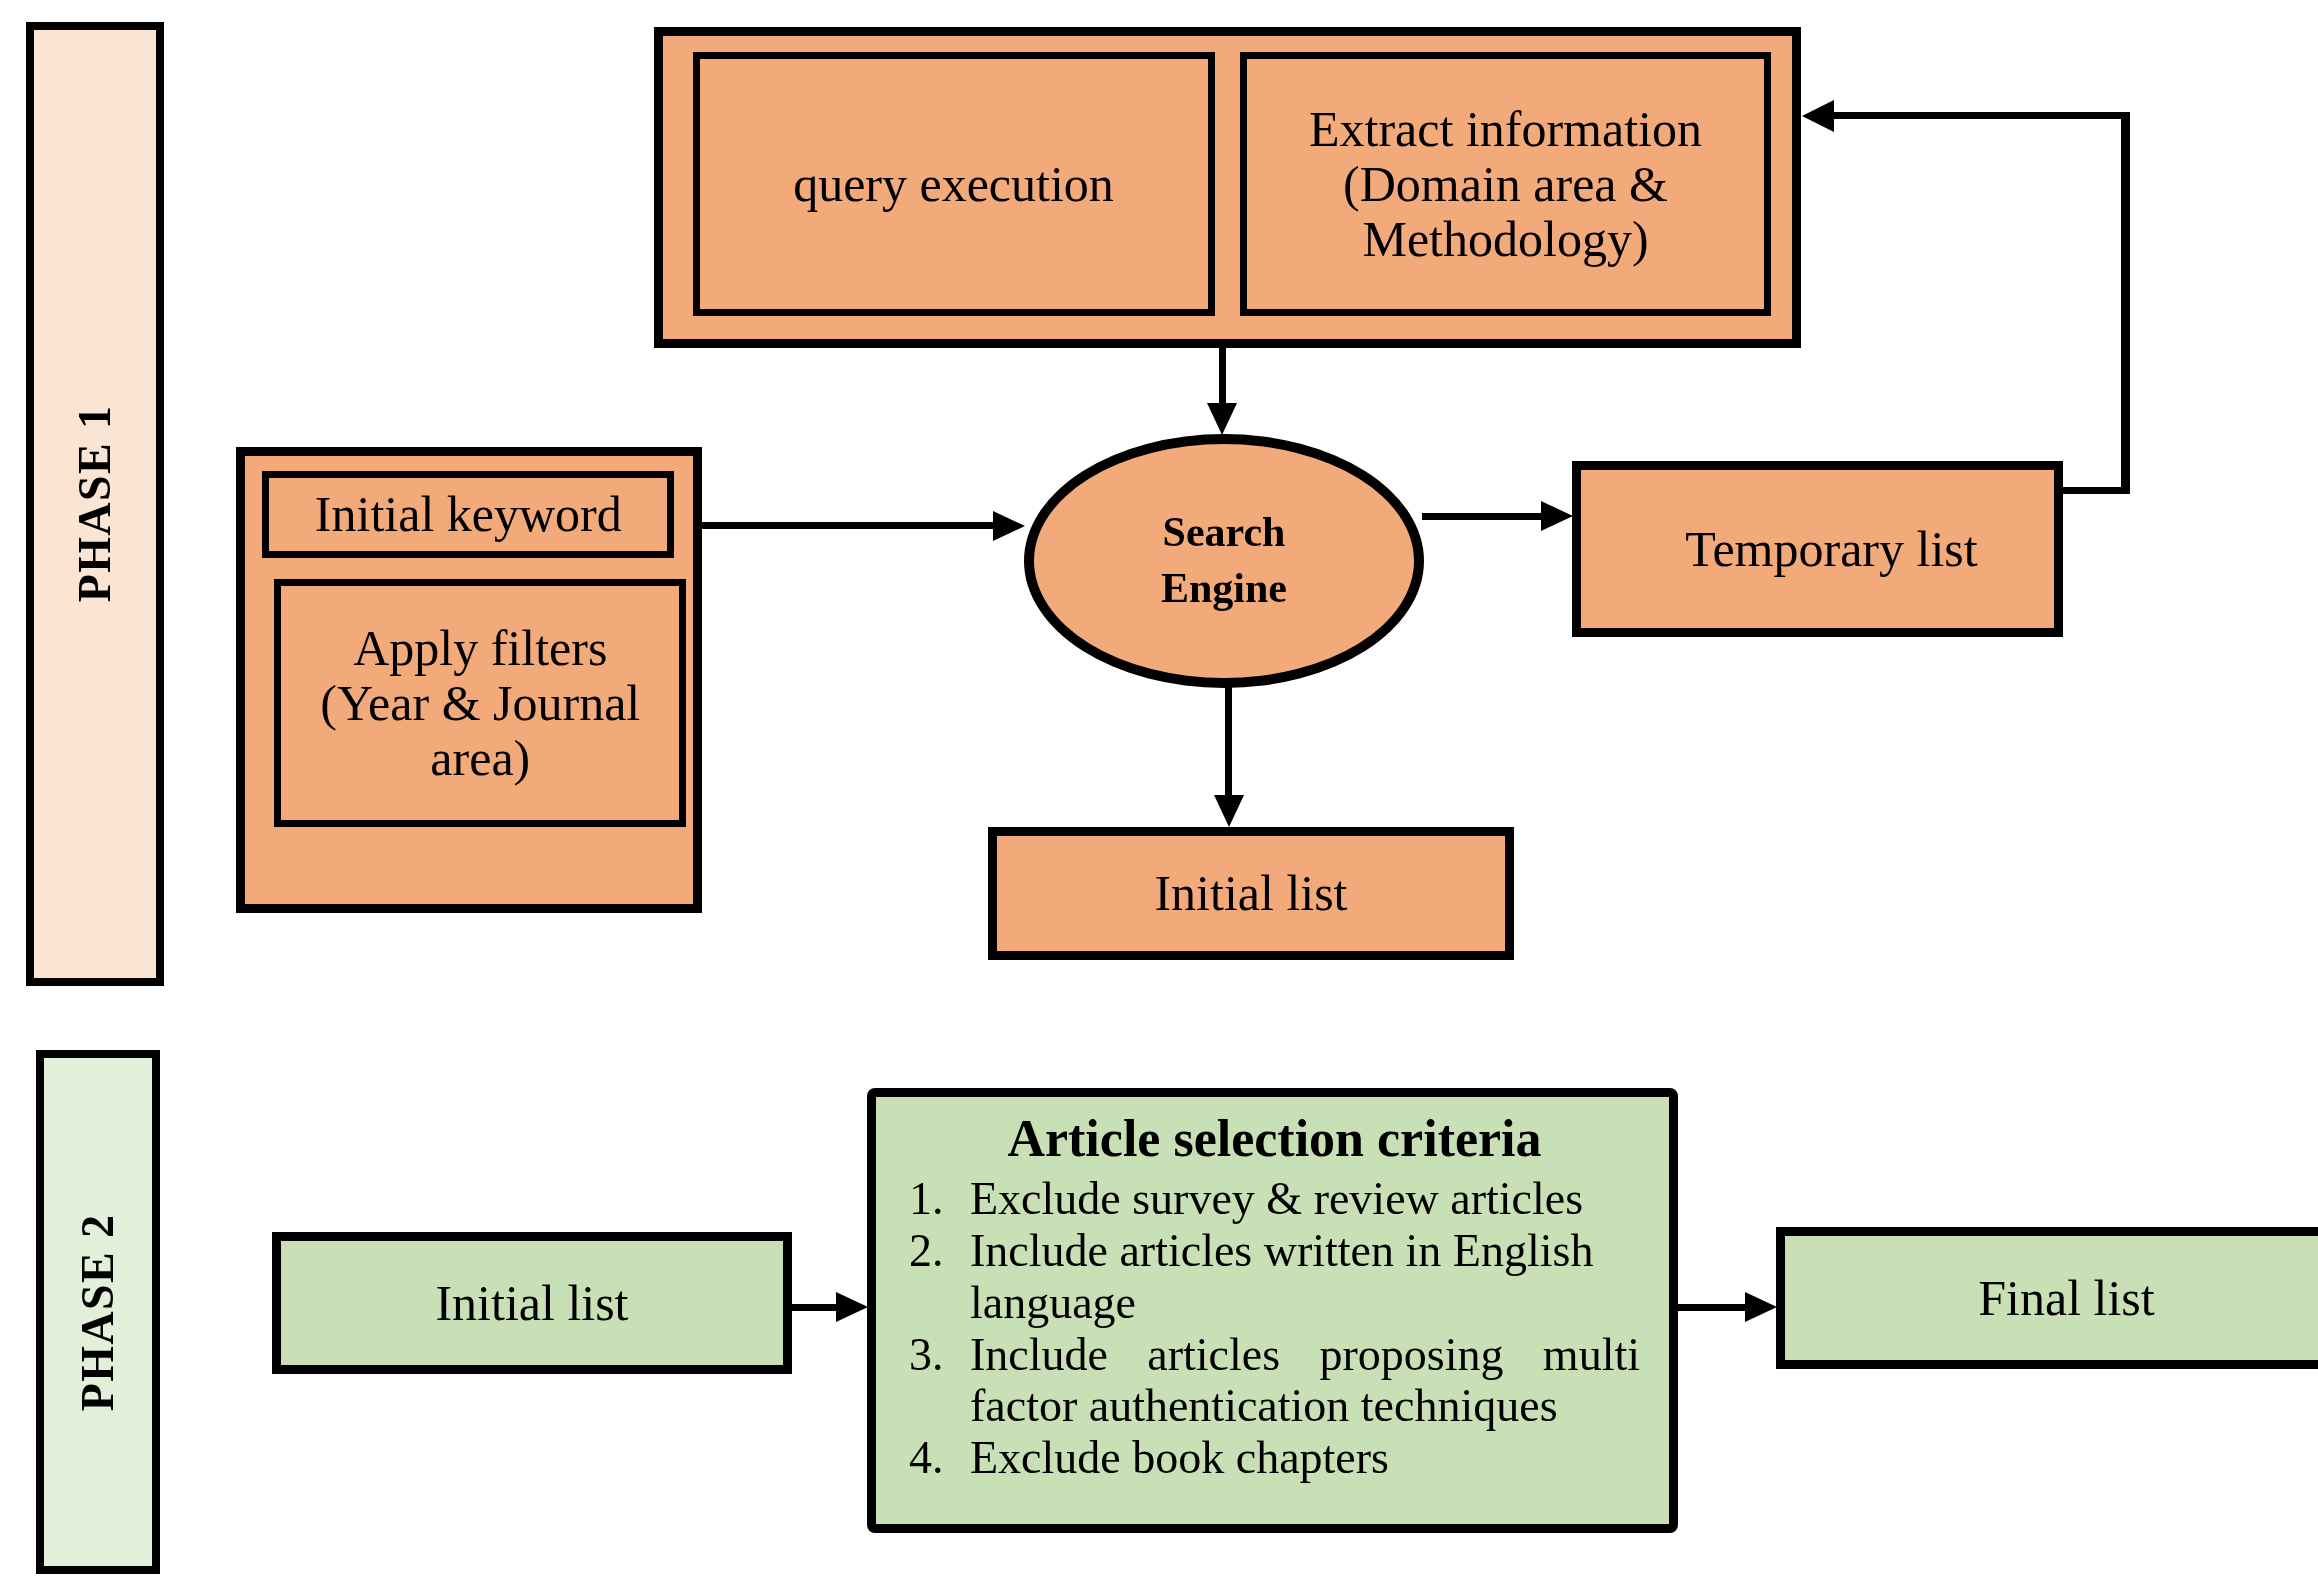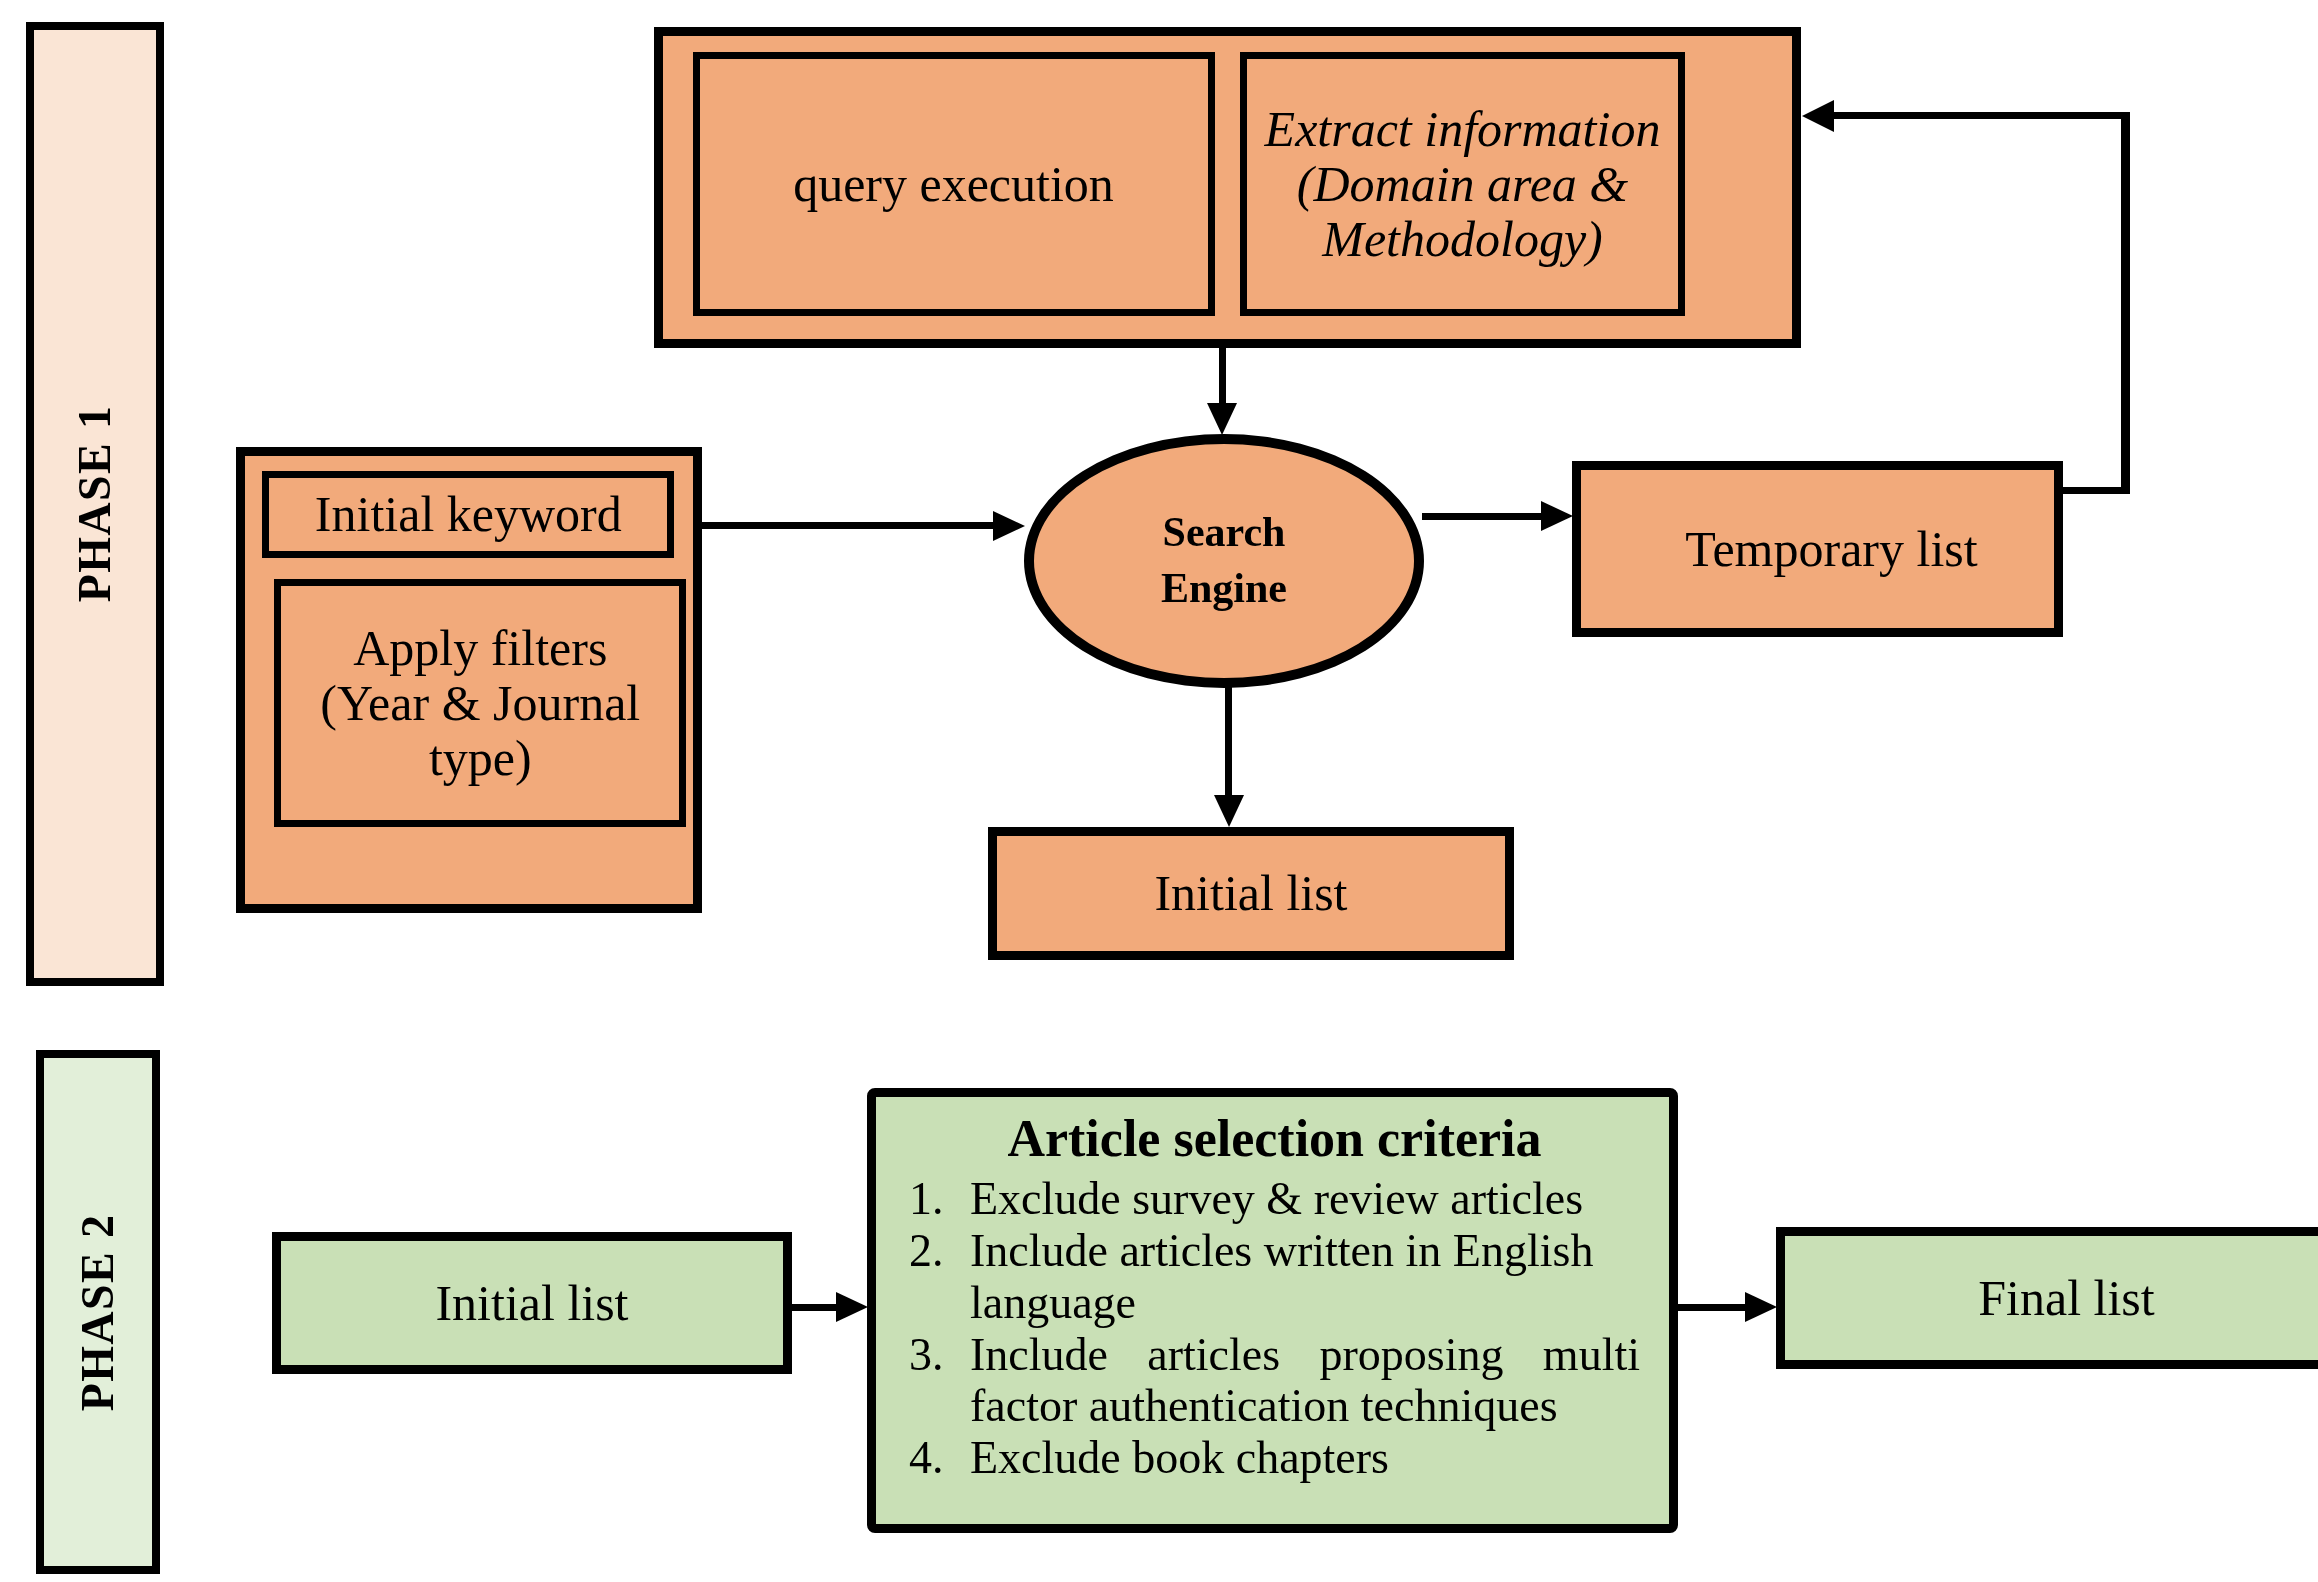--- a/index.html
+++ b/index.html
@@ -50,35 +50,35 @@
 <div class="stage">
 
   <div class="bar bar-p1" style="left:26px;top:21.6px;width:138px;height:964px;">
     <span class="vlabel">PHASE 1</span>
   </div>
 
   <div class="node" style="left:654px;top:27px;width:1147px;height:321px;">
     <div class="node inner lbl" style="left:29.5px;top:16px;width:522px;height:264px;flex-direction:column;">
       <span>query execution</span>
     </div>
-    <div class="node inner lbl" style="left:577px;top:16px;width:445px;height:264px;flex-direction:column;font-style:italic;">
+    <div class="node inner lbl" style="left:577px;top:16px;width:531px;height:264px;flex-direction:column;">
       <span>Extract information</span>
       <span>(Domain area &amp;</span>
       <span>Methodology)</span>
     </div>
   </div>
 
   <div class="node" style="left:236px;top:447px;width:466px;height:466px;">
     <div class="node inner lbl" style="left:17.3px;top:15px;width:412px;height:87px;">
       <span>Initial keyword</span>
     </div>
     <div class="node inner lbl" style="left:17.3px;top:123px;width:412px;height:248px;flex-direction:column;margin-left:12px;">
       <span>Apply filters</span>
       <span>(Year &amp; Journal</span>
-      <span>type)</span>
+      <span>area)</span>
     </div>
   </div>
 
   <div class="ellipse" style="left:1024px;top:434px;width:400px;height:254px;">
     <span>Search</span>
     <span>Engine</span>
   </div>
 
   <div class="node lbl" style="left:1572px;top:461px;width:491px;height:176px;padding-left:28px;">
     <span>Temporary list</span>

